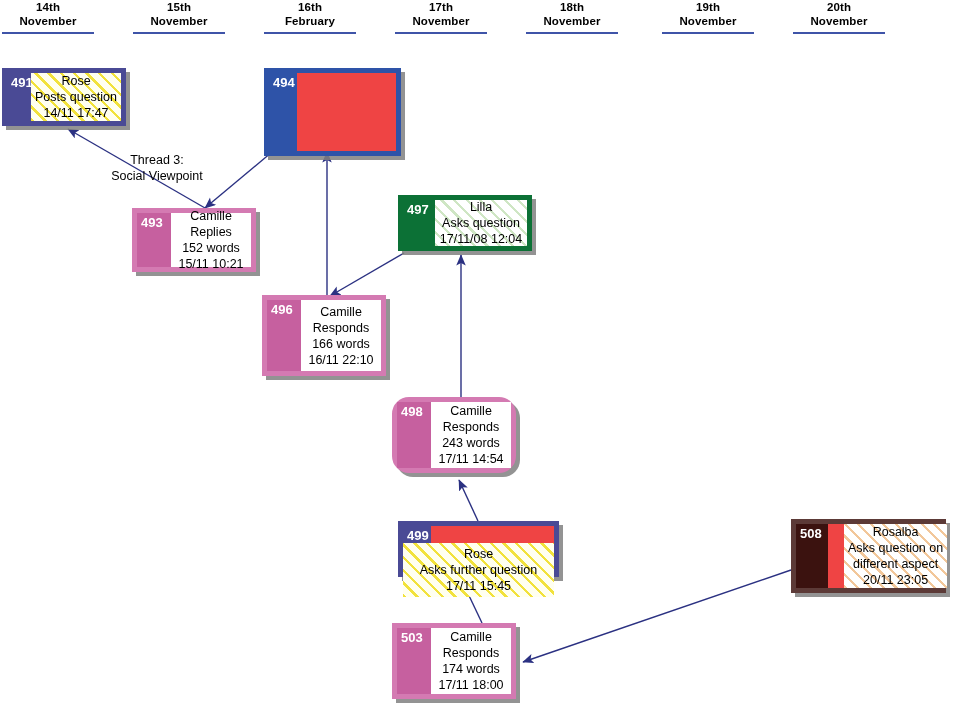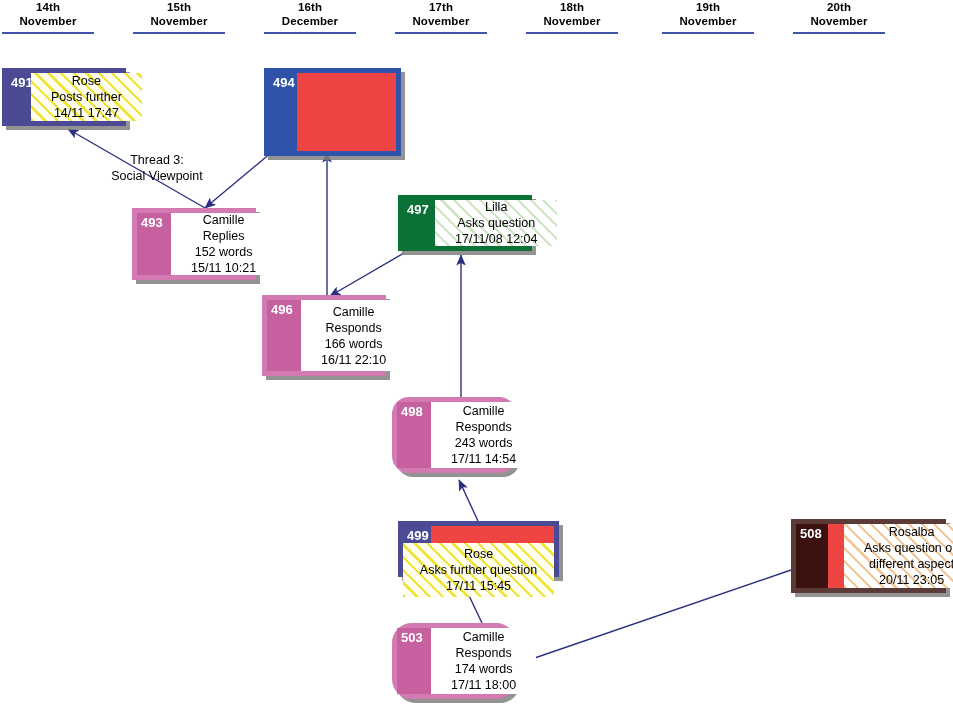--- a/index.html
+++ b/index.html
@@ -63,21 +63,21 @@
     font-weight: bold;
     line-height: 15px;
   }
   .node .body {
     flex: 1 1 auto;
     display: flex;
     flex-direction: column;
     align-items: center;
     justify-content: center;
     box-sizing: border-box;
-    padding: 3px 20px;
+    padding: 3px 4px;
     font-size: 12.5px;
     line-height: 16px;
     text-align: center;
     color: #000000;
   }
   .node .body .ln { display: block; white-space: nowrap; }
 
   
   .fill-plain   { background: #ffffff; }
   .fill-yellow  {
@@ -131,21 +131,21 @@
 November</div>
         <div class="date-rule" style="background: rgb(63, 84, 168);"></div>
       </div>
       <div class="date-col" style="left: 131px;">
         <div class="date-label">15th
 November</div>
         <div class="date-rule" style="background: rgb(63, 84, 168);"></div>
       </div>
       <div class="date-col" style="left: 262px;">
         <div class="date-label">16th
-December</div>
+February</div>
         <div class="date-rule" style="background: rgb(63, 84, 168);"></div>
       </div>
       <div class="date-col" style="left: 393px;">
         <div class="date-label">17th
 November</div>
         <div class="date-rule" style="background: rgb(63, 84, 168);"></div>
       </div>
       <div class="date-col" style="left: 524px;">
         <div class="date-label">18th
 November</div>
@@ -177,28 +177,28 @@
       <line x1="478" y1="521" x2="459" y2="480" stroke="#2b3182" stroke-width="1.4" marker-end="url(#ah)"></line>
       <line x1="482" y1="623" x2="463" y2="583" stroke="#2b3182" stroke-width="1.4" marker-end="url(#ah)"></line>
       <line x1="791" y1="570" x2="523" y2="662" stroke="#2b3182" stroke-width="1.4" marker-end="url(#ah)"></line>
     </svg>
 
   <div id="node-layer">
       <div class="node" style="left: 2px; top: 68px; width: 124px; height: 58px; border-color: rgb(74, 74, 149);">
         <div class="id-tab" style="background: rgb(74, 74, 149); width: 24px;">491</div>
         <div class="body fill-yellow">
           <span class="ln">Rose</span>
-          <span class="ln">Posts further</span>
+          <span class="ln">Posts question</span>
           <span class="ln">14/11 17:47</span>
         </div>
       </div>
       <div class="node" style="left: 264px; top: 68px; width: 137px; height: 88px; border-color: rgb(46, 83, 168);">
         <div class="id-tab" style="background: rgb(46, 83, 168); width: 28px;">494</div>
       </div>
-      <div class="node" style="left: 132px; top: 208px; width: 124px; height: 72px; border-color: rgb(212, 122, 178);">
+      <div class="node" style="left: 132px; top: 208px; width: 124px; height: 64px; border-color: rgb(212, 122, 178);">
         <div class="id-tab" style="background: rgb(198, 96, 159); width: 34px;">493</div>
         <div class="body fill-plain">
           <span class="ln">Camille</span>
           <span class="ln">Replies</span>
           <span class="ln">152 words</span>
           <span class="ln">15/11 10:21</span>
         </div>
       </div>
       <div class="node" style="left: 398px; top: 195px; width: 134px; height: 56px; border-color: rgb(12, 113, 54);">
         <div class="id-tab" style="background: rgb(12, 113, 54); width: 32px;">497</div>
@@ -236,21 +236,21 @@
       </div>
       <div class="node" style="left: 791px; top: 519px; width: 155px; height: 74px; border-color: rgb(92, 58, 55); gap: 16px;">
         <div class="id-tab" style="background: rgb(59, 18, 15); width: 32px;">508</div>
         <div class="body fill-orange">
           <span class="ln">Rosalba</span>
           <span class="ln">Asks  question on</span>
           <span class="ln">different aspect</span>
           <span class="ln">20/11 23:05</span>
         </div>
       </div>
-      <div class="node" style="left: 392px; top: 623px; width: 124px; height: 76px; border-color: rgb(212, 122, 178); border-radius: 20px;">
+      <div class="node" style="left: 392px; top: 623px; width: 124px; height: 76px; border-color: rgb(212, 122, 178);">
         <div class="id-tab" style="background: rgb(198, 96, 159); width: 34px;">503</div>
         <div class="body fill-plain">
           <span class="ln">Camille</span>
           <span class="ln">Responds</span>
           <span class="ln">174 words</span>
           <span class="ln">17/11 18:00</span>
         </div>
       </div>
     </div>
 

